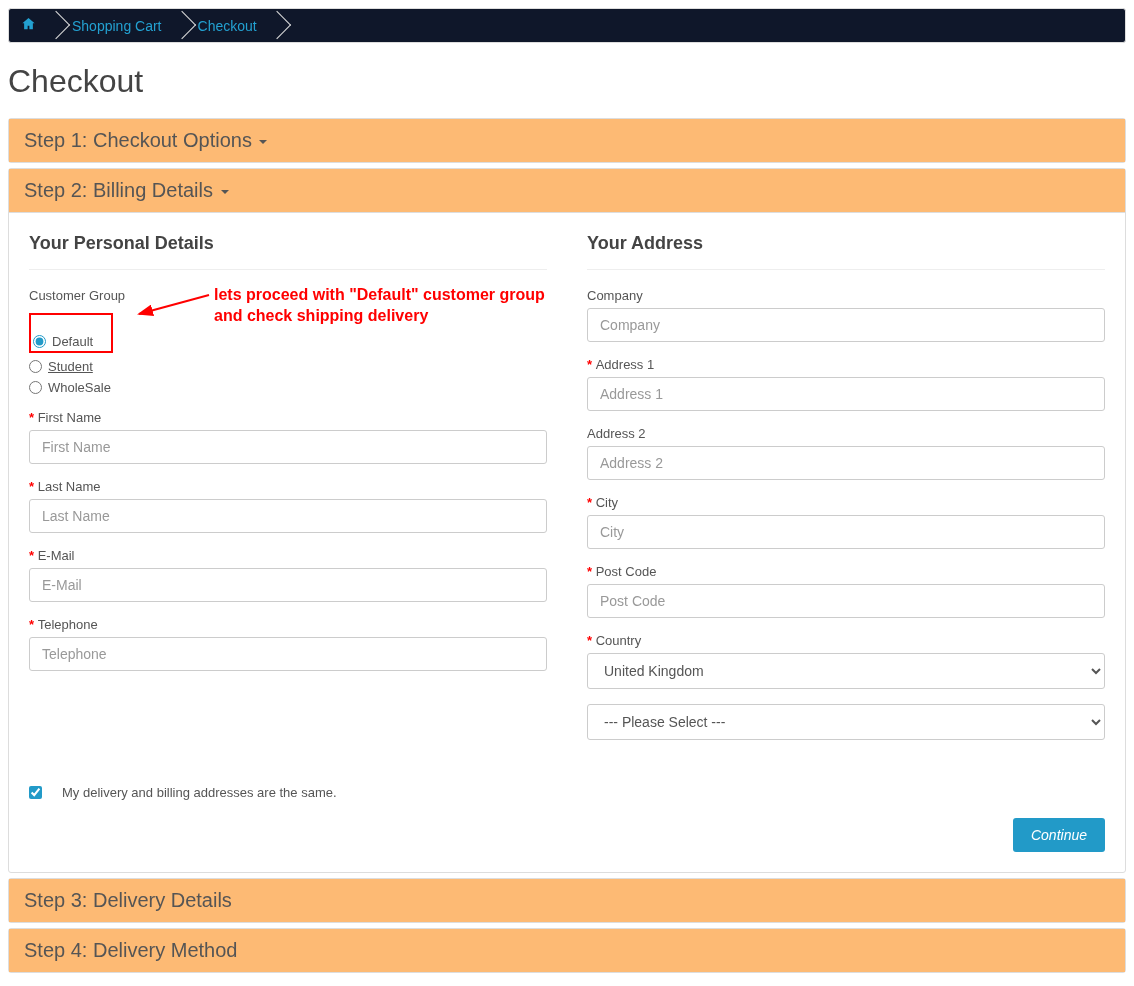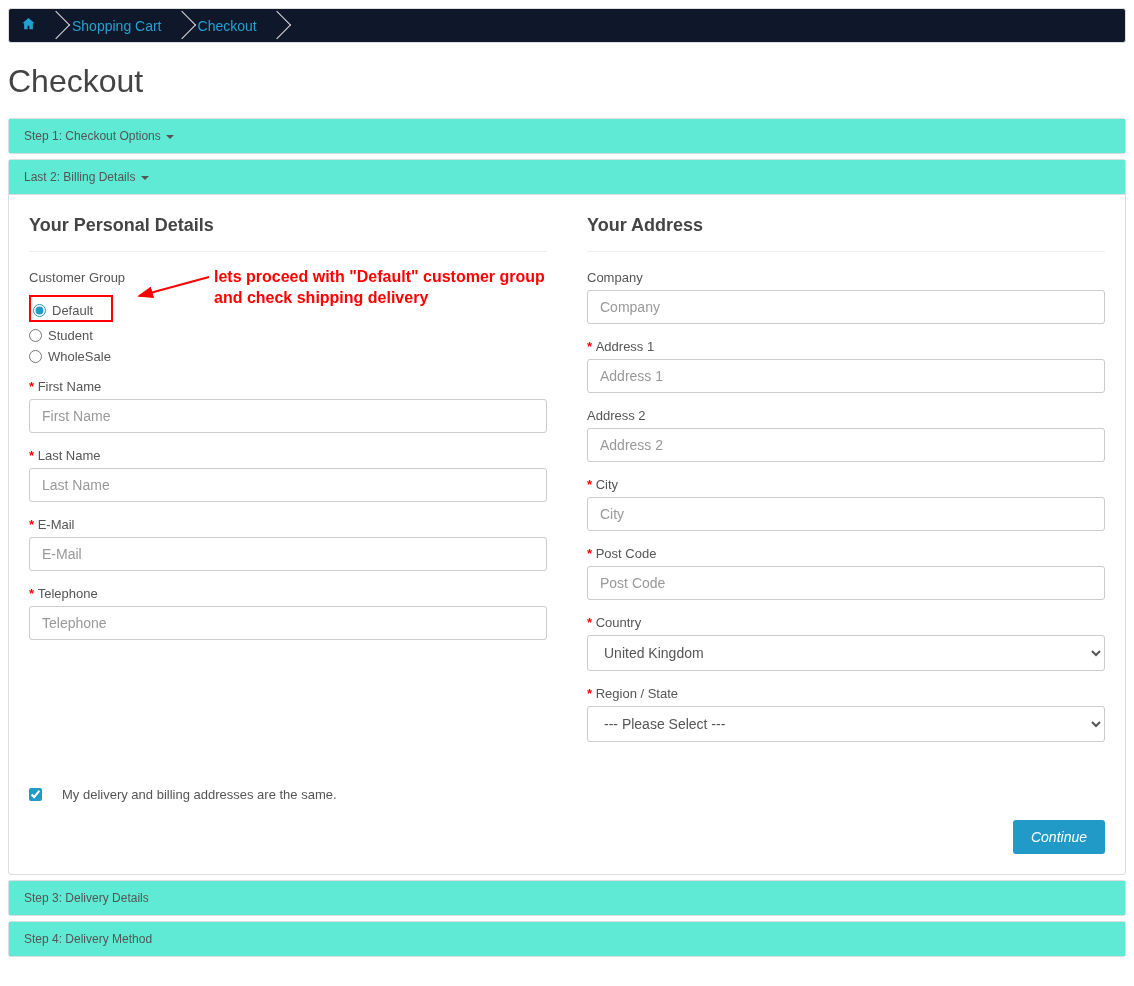--- a/index.html
+++ b/index.html
@@ -59,24 +59,24 @@
       font-weight: 400;
       color: #444;
       margin-bottom: 18px;
     }
     .panel {
       border: 1px solid #ddd;
       border-radius: 3px;
       margin-bottom: 5px;
     }
     .panel-heading {
-      background: #5eead4;
+      background: #fdba74;
       padding: 10px 15px;
       color: #555;
-      font-size: 12px;
+      font-size: 20px;
       border-bottom: 1px solid #ddd;
     }
     .panel-heading.collapsed {
       border-bottom: none;
     }
     .caret {
       display: inline-block;
       width: 0;
       height: 0;
       margin-left: 2px;
@@ -169,21 +169,21 @@
       color: #fff;
       border: none;
       padding: 9px 18px;
       border-radius: 3px;
       font-size: 14px;
       cursor: pointer;
       font-style: italic;
     }
     .highlight-box {
       border: 2px solid #f00;
-      padding: 6px 18px 2px 2px;
+      padding: 19px 18px 2px 2px;
       display: inline-block;
       position: relative;
     }
     .annotation {
       position: absolute;
       color: #f00;
       font-weight: bold;
       font-size: 16px;
       line-height: 1.3;
       pointer-events: none;
@@ -238,21 +238,21 @@
   <h1>Checkout</h1>
 
   <div class="panel">
     <div class="panel-heading collapsed">
       <span>Step 1: Checkout Options </span><span class="caret"></span>
     </div>
   </div>
 
   <div class="panel">
     <div class="panel-heading">
-      <span>Last 2: Billing Details </span><span class="caret"></span>
+      <span>Step 2: Billing Details </span><span class="caret"></span>
     </div>
     <div class="panel-body">
       <div class="row">
         <div class="col">
           <h2>Your Personal Details</h2>
           <hr>
 
           <div style="position:relative;">
             <span class="cg-label">Customer Group</span>
 
@@ -271,21 +271,21 @@
 
             <div class="radio-group">
               <span class="highlight-box">
                 <div class="radio-item" style="margin-bottom:0;">
                   <input type="radio" name="cg" checked="" style="">
                   <label style="display:inline;margin:0;">Default</label>
                 </div>
               </span>
               <div class="radio-item" style="margin-top:6px;">
                 <input type="radio" name="cg" style="">
-                <label style="display:inline;margin:0;">Student</label>
+                <label style="display:inline;margin:0;text-decoration:underline;">Student</label>
               </div>
               <div class="radio-item">
                 <input type="radio" name="cg" style="">
                 <label style="display:inline;margin:0;">WholeSale</label>
               </div>
             </div>
           </div>
 
           <div class="form-group">
             <label class="required">First Name</label>
@@ -338,21 +338,20 @@
           </div>
 
           <div class="form-group">
             <label class="required">Country</label>
             <select>
               <option>United Kingdom</option>
             </select>
           </div>
 
           <div class="form-group">
-            <label class="required">Region / State</label>
             <select>
               <option>--- Please Select ---</option>
             </select>
           </div>
         </div>
       </div>
 
       <div class="checkbox-row">
         <input type="checkbox" checked="" style="">
         <label style="display:inline;margin:0;">My delivery and billing addresses are the same.</label>

